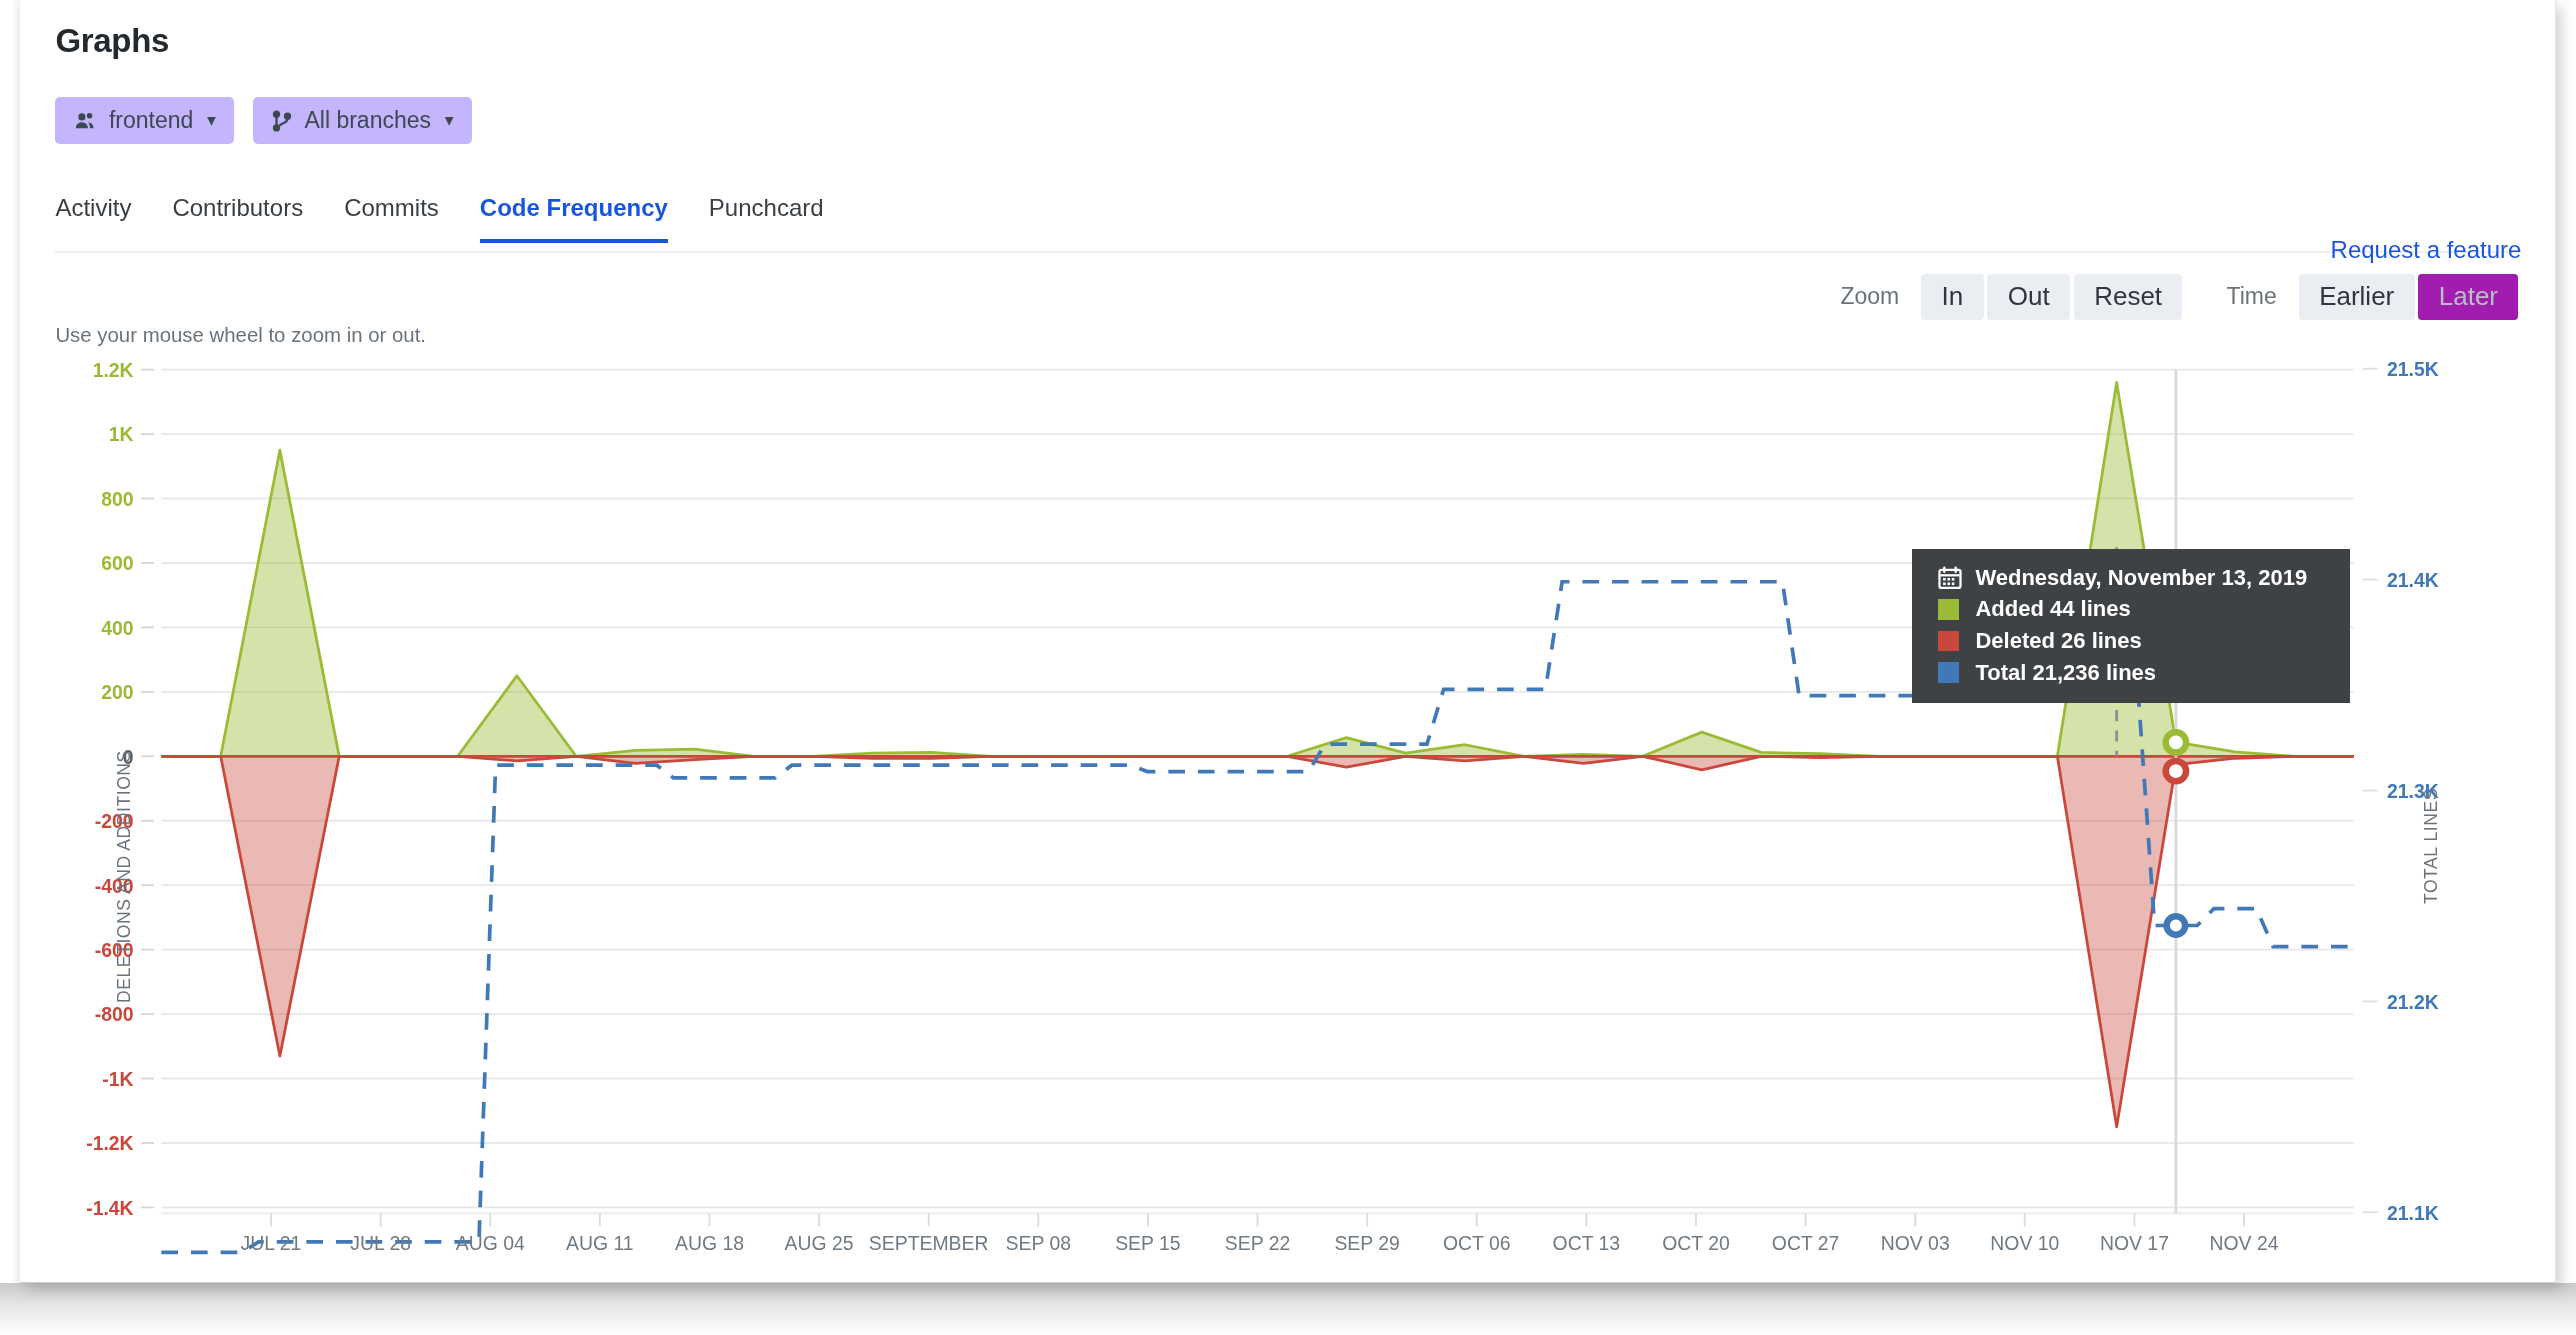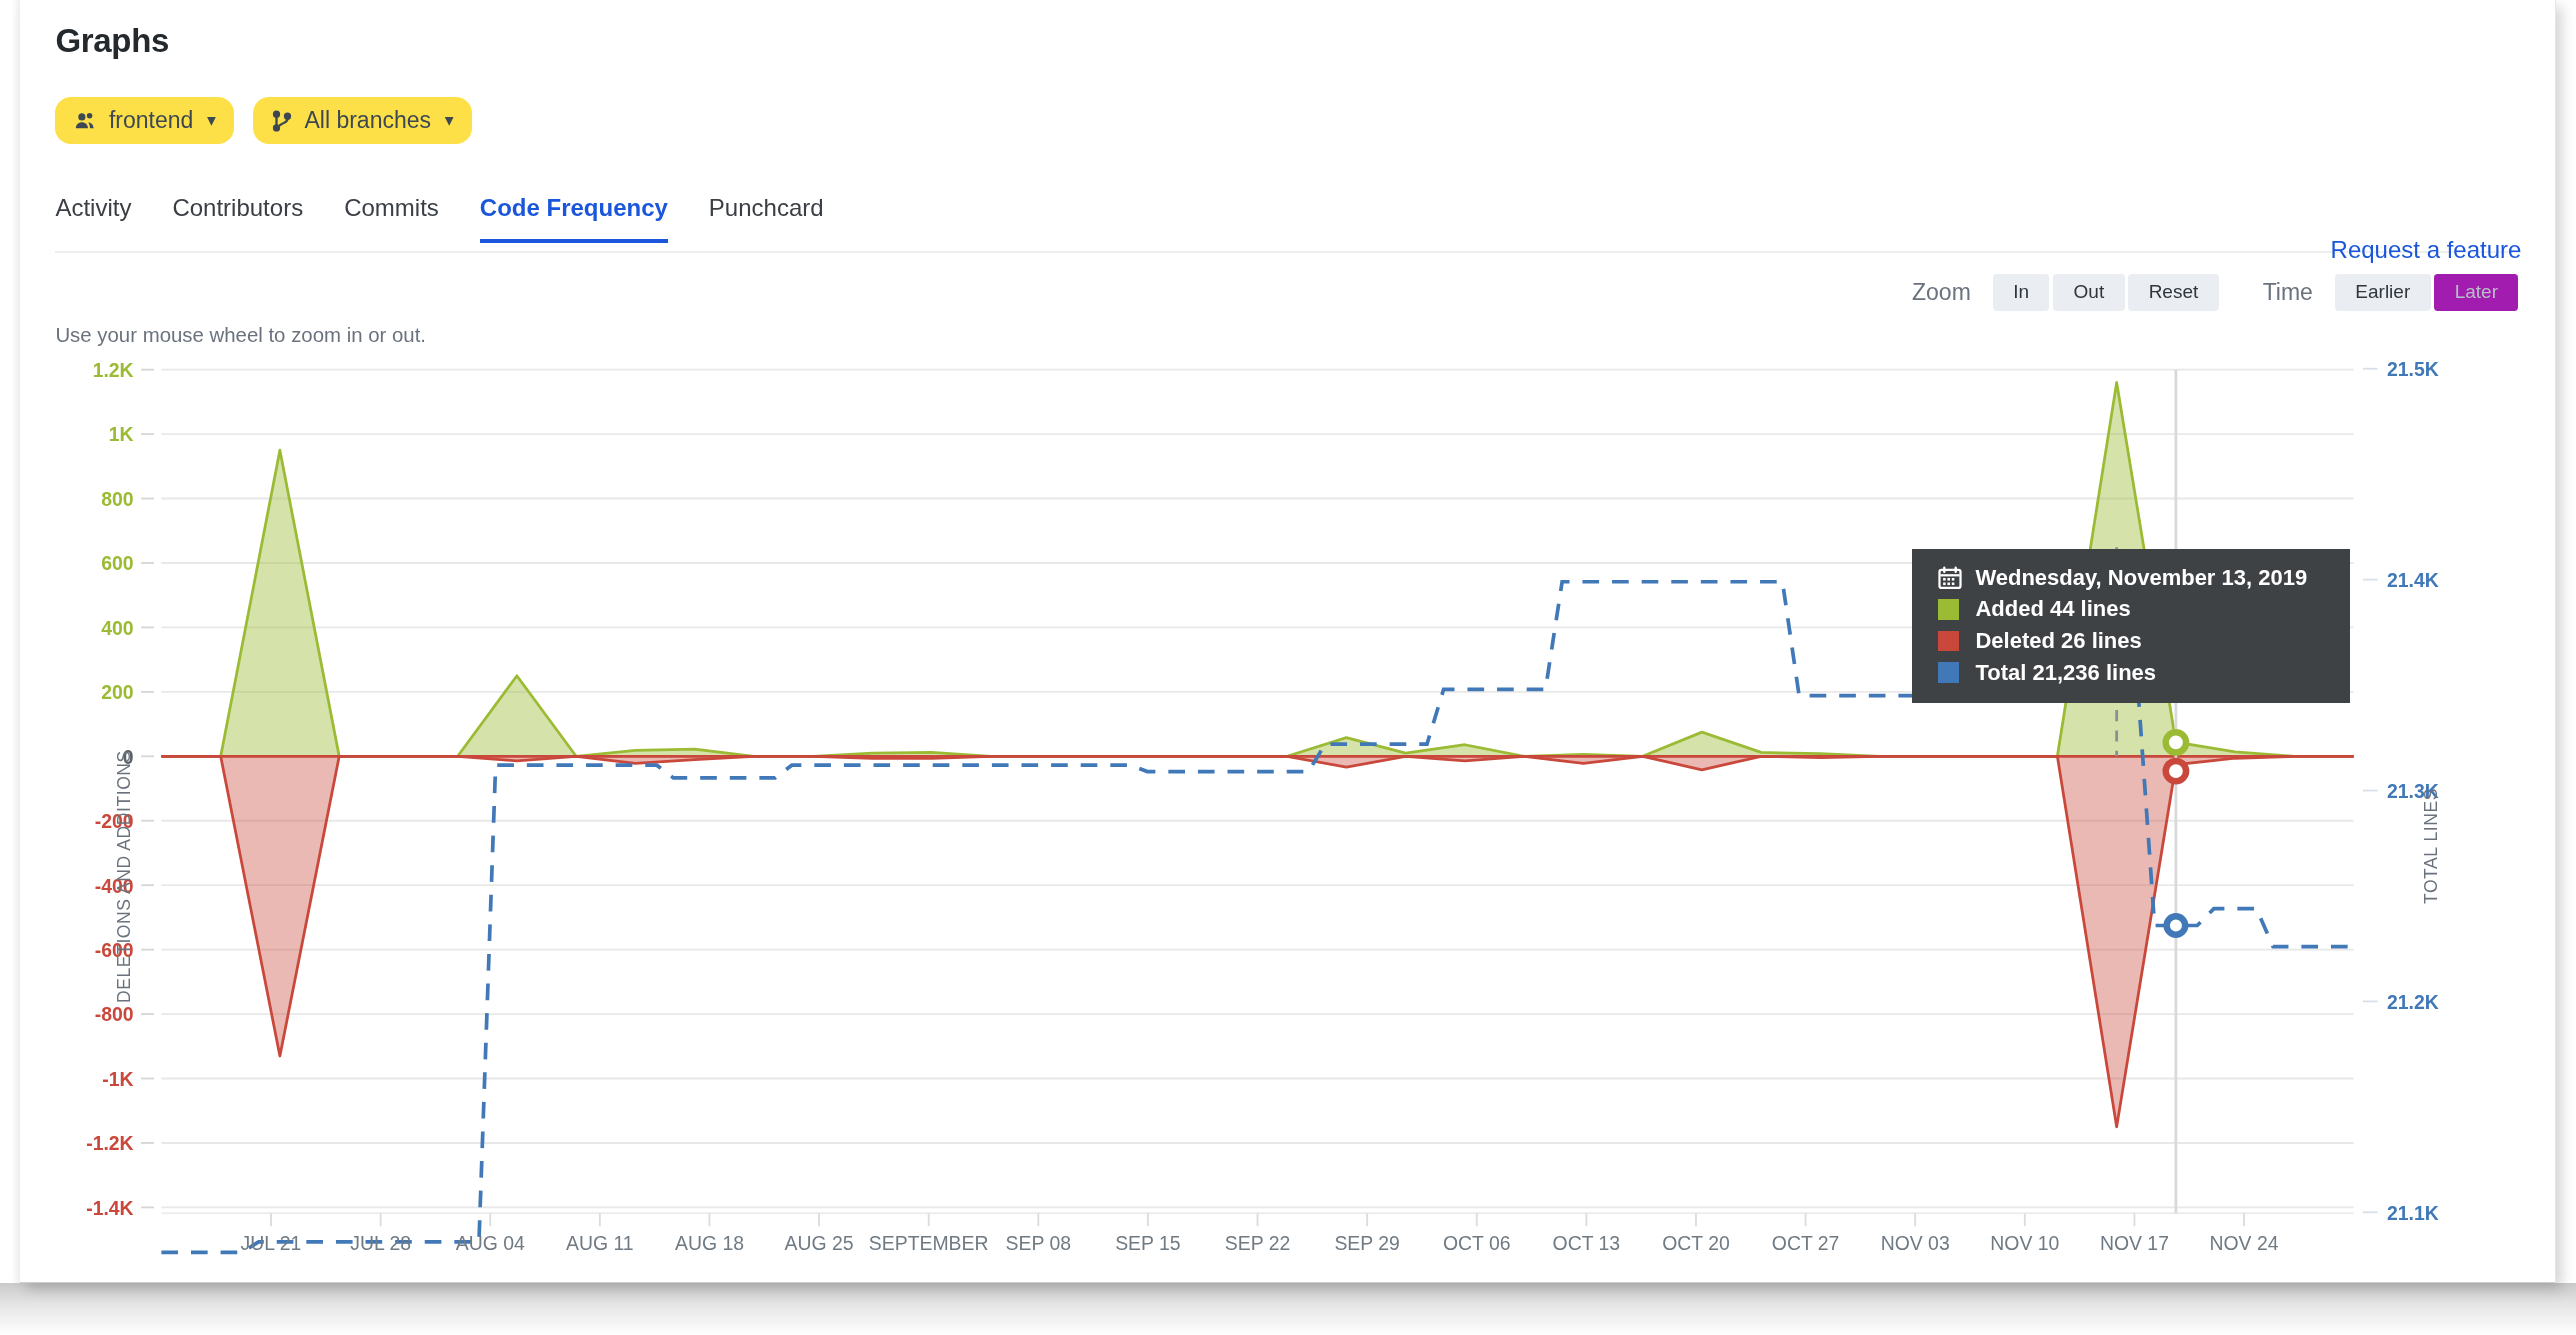--- a/index.html
+++ b/index.html
@@ -48,22 +48,22 @@
   .filters {
     position: absolute;
     left: 35px; top: 97px;
     display: flex;
     gap: 18.5px;
   }
   .filter-btn {
     display: flex;
     align-items: center;
     gap: 11px;
-    background: #fde047;
-    border-radius: 16px;
+    background: #c4b5fd;
+    border-radius: 5px;
     padding: 10.2px 18.5px;
     font-size: 23px;
     color: #3d4852;
     font-weight: 500;
     cursor: pointer;
     user-select: none;
   }
   .filter-btn .caret { font-size: 17.6px; margin-left: 2.8px; }
   .filter-btn svg { display: block; }
 
@@ -129,21 +129,21 @@
   .ctrl-label {
     font-size: 23px;
     color: #6a737d;
     margin-right: 13px;
   }
   .btn-group { display: flex; gap: 3.7px; margin-right: 35px; }
   .btn-group.last { margin-right: 0; }
   .ctrl-btn {
     background: #eaedf1;
     color: #2f363d;
-    font-size: 19px;
+    font-size: 26px;
     padding: 7.4px 20.4px;
     border-radius: 3.7px;
     cursor: pointer;
     user-select: none;
     white-space: nowrap;
   }
   .ctrl-btn.disabled {
     background: #a21caf;
     color: #b9bfc6;
     cursor: default;

